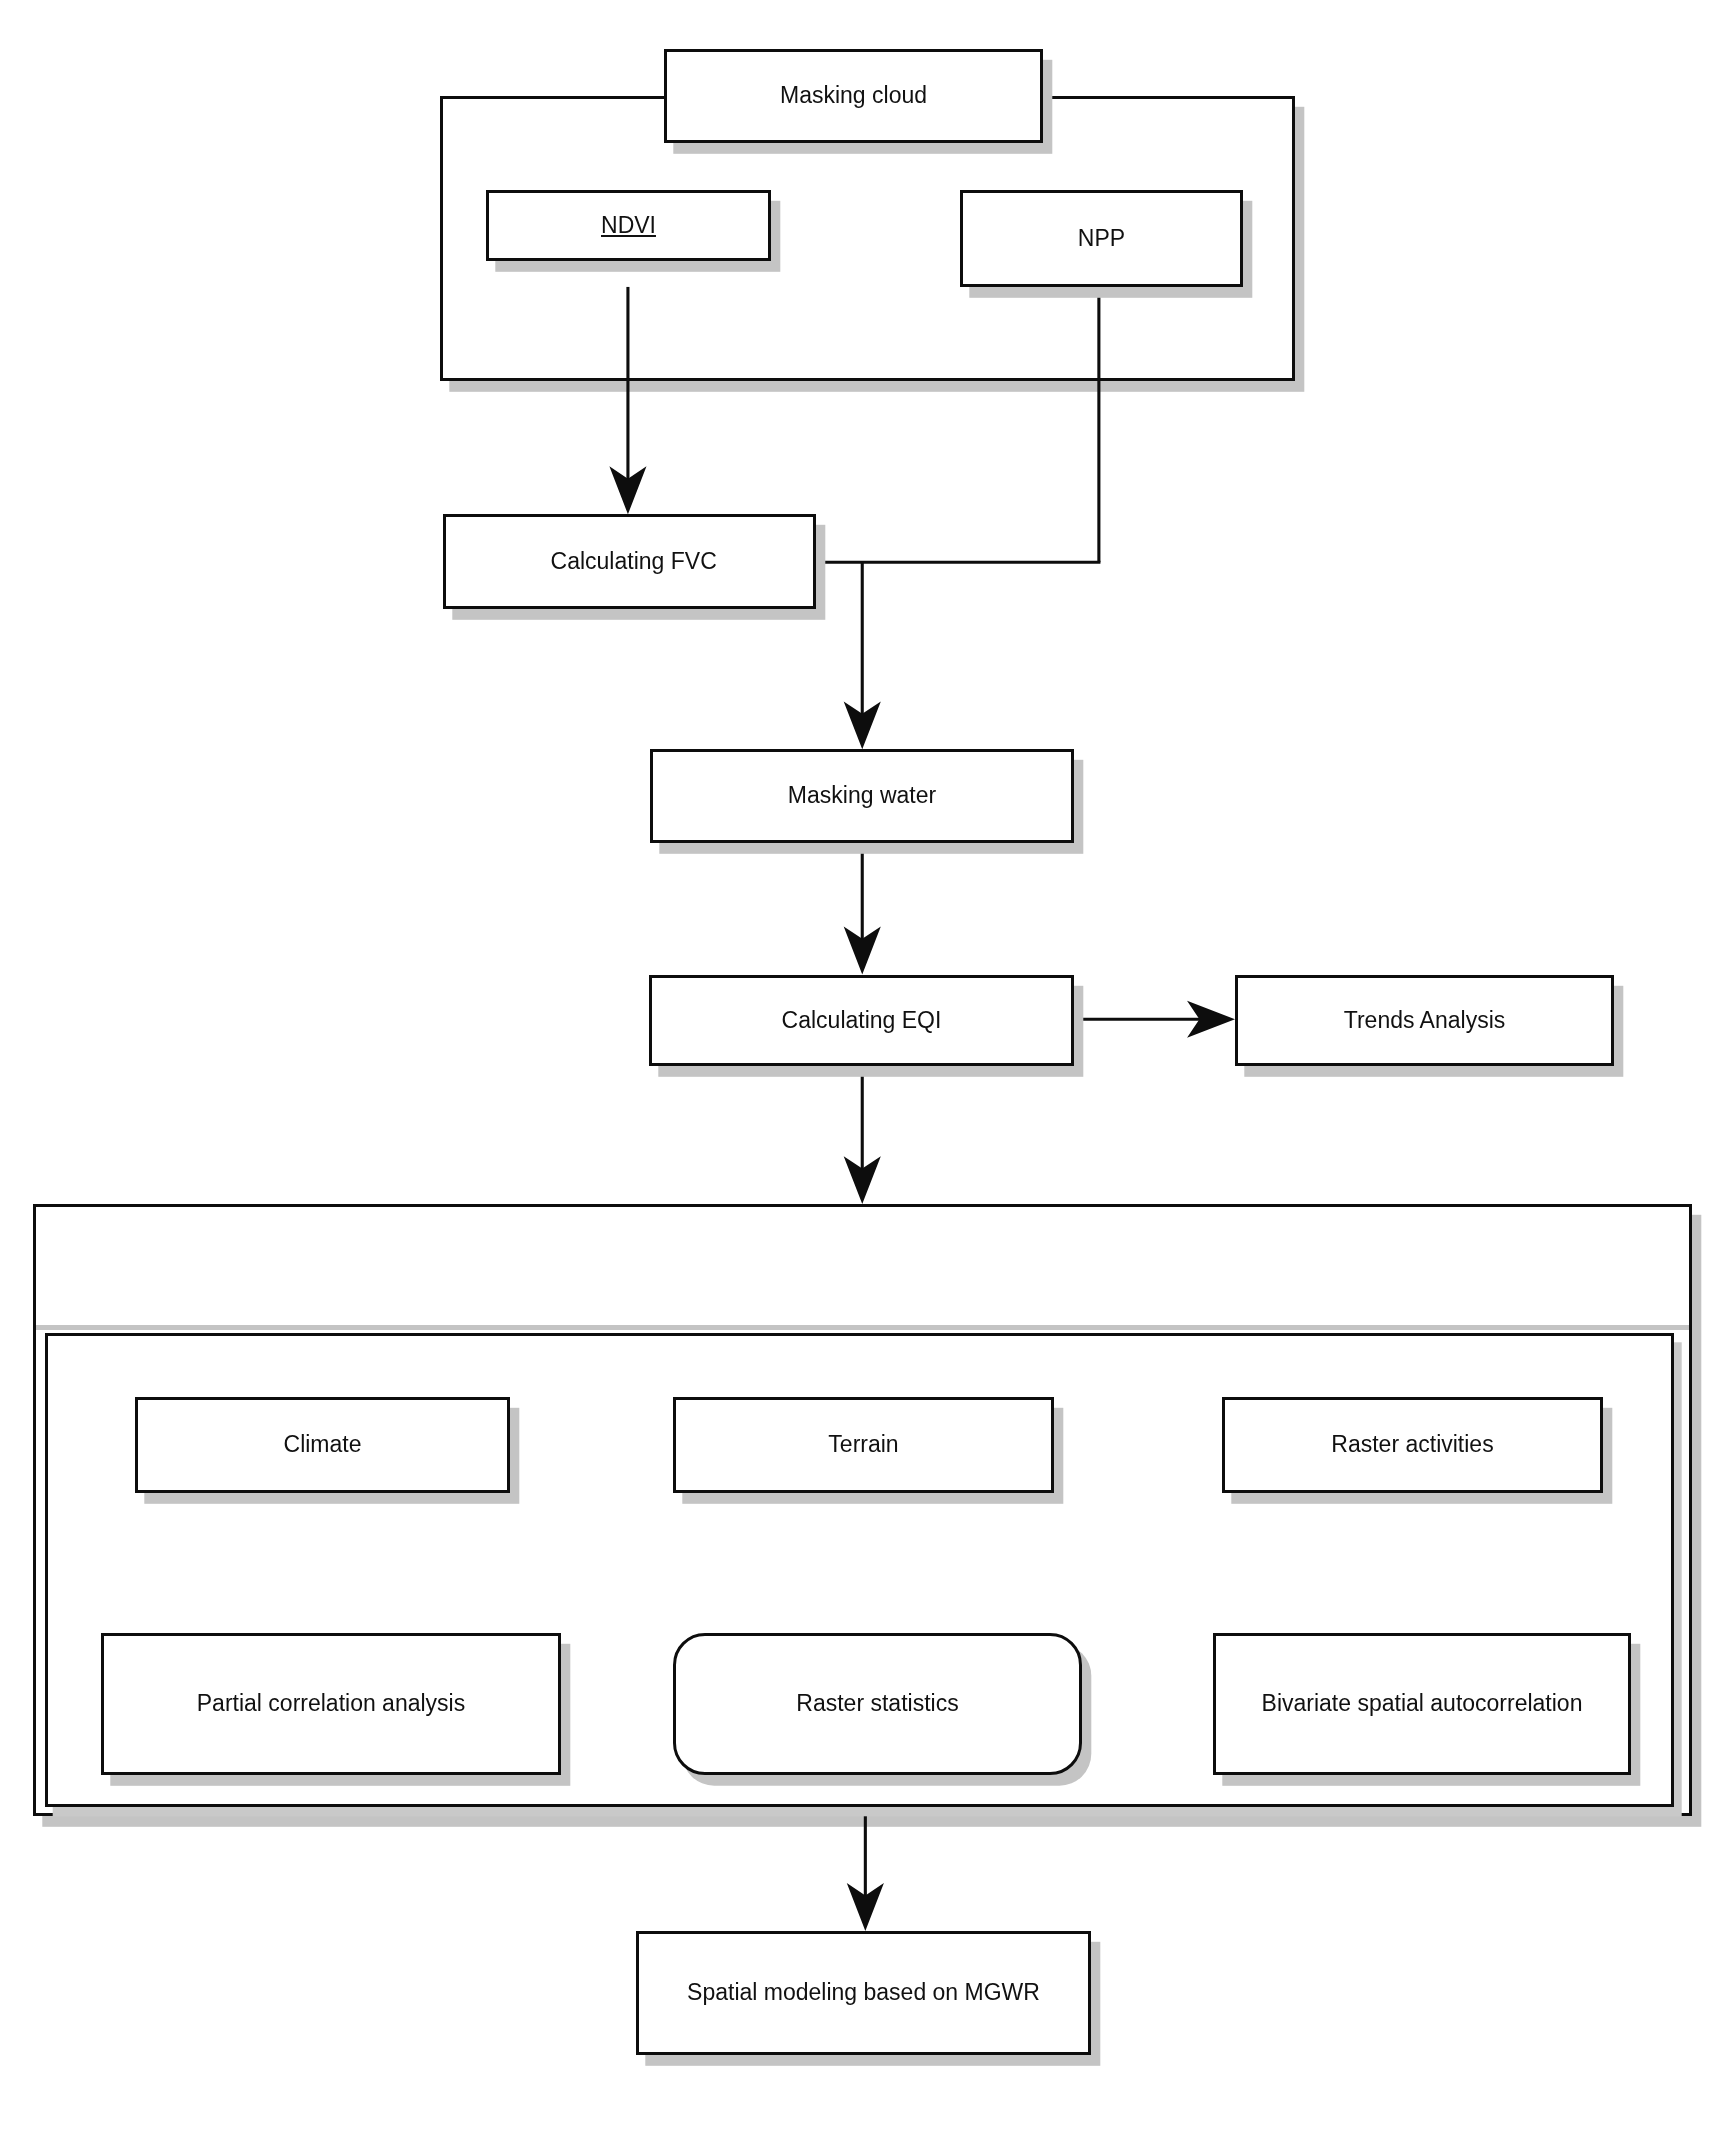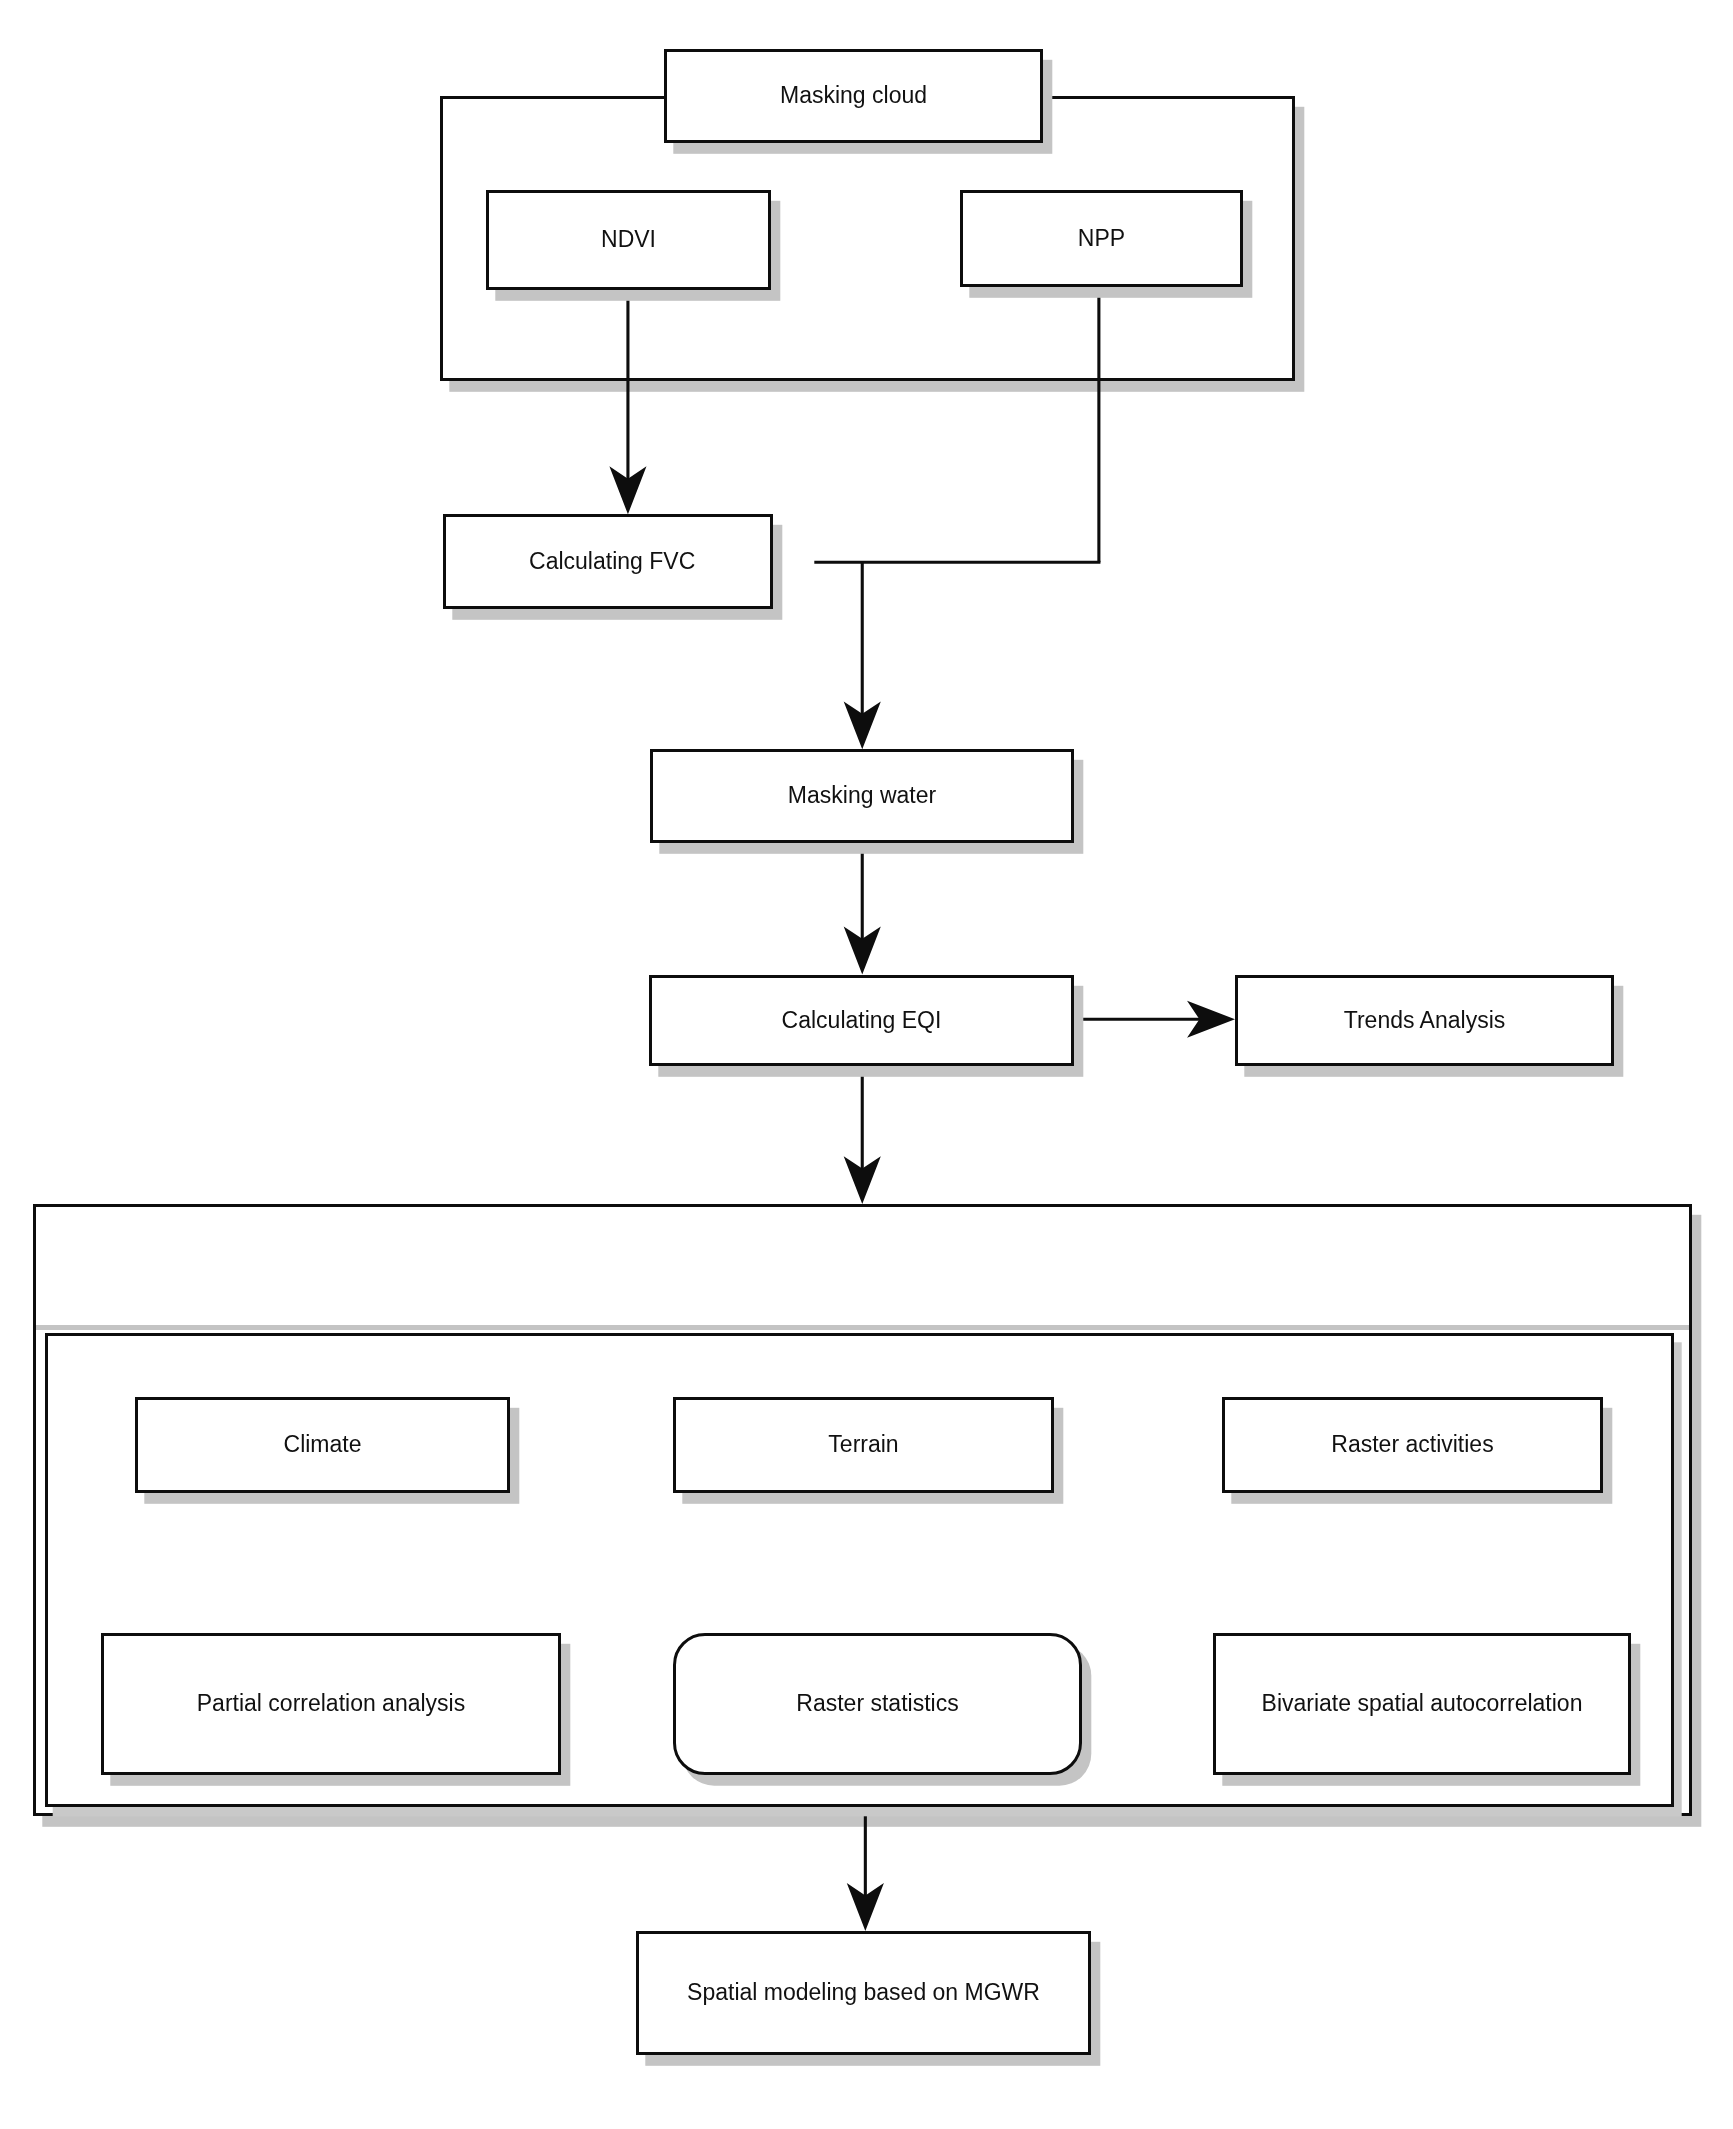--- a/index.html
+++ b/index.html
@@ -81,23 +81,23 @@
     left: 45px; top: 1333px;
     width: 1629px; height: 474px;
     border: 3.1px solid #0d0d0d;
     background: #ffffff;
     box-shadow: 7.7px 9.3px 0 #c9c9c9;
     z-index: 1;
     box-sizing: border-box;
   }
   
   #n-masking-cloud { left: 664px;  top: 49px;   width: 379px; height: 94px; }
-  #n-ndvi          { left: 486px;  top: 190px;  width: 285px; height: 100px; }
+  #n-ndvi          { left: 486px;  top: 190px;  width: 285px; height: 71px; text-decoration: underline; }
   #n-npp           { left: 960px; top: 190px;  width: 283px; height: 97px; }
-  #n-fvc           { left: 443px;  top: 514px;  width: 330px; height: 95px; padding-left: 16px; }
+  #n-fvc           { left: 443px;  top: 514px;  width: 373px; height: 95px; padding-left: 16px; }
   #n-masking-water { left: 650px;  top: 749px;  width: 424px; height: 94px; }
   #n-eqi           { left: 649px;  top: 975px; width: 425px; height: 91px; }
   #n-trends        { left: 1235px; top: 975px; width: 379px; height: 91px; }
   #n-climate       { left: 135px;  top: 1397px; width: 375px; height: 96px; z-index: 3; }
   #n-terrain       { left: 673px;  top: 1397px; width: 381px; height: 96px; z-index: 3; }
   #n-human         { left: 1222px; top: 1397px; width: 381px; height: 96px; z-index: 3; }
   #n-partial       { left: 101px;  top: 1633px; width: 460px; height: 142px; z-index: 3; }
   #n-raster        { left: 673px;  top: 1633px; width: 409px; height: 142px; z-index: 3; border-radius: 32px; }
   #n-bivariate     { left: 1213px; top: 1633px; width: 418px; height: 142px; z-index: 3; }
   #n-mgwr          { left: 636px;  top: 1931px; width: 455px; height: 124px; }

